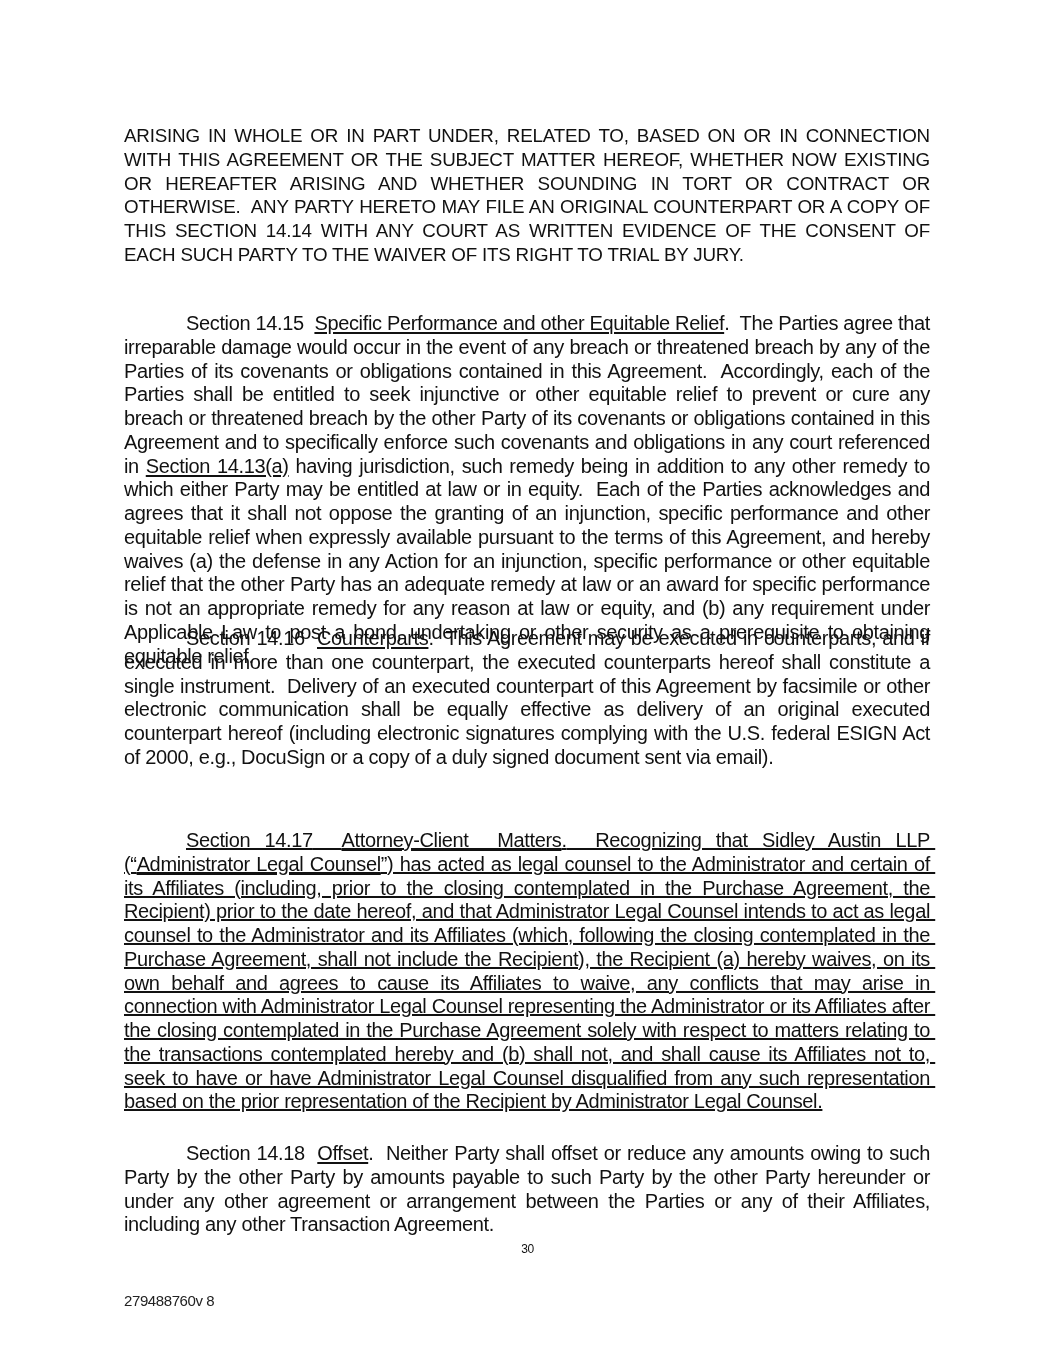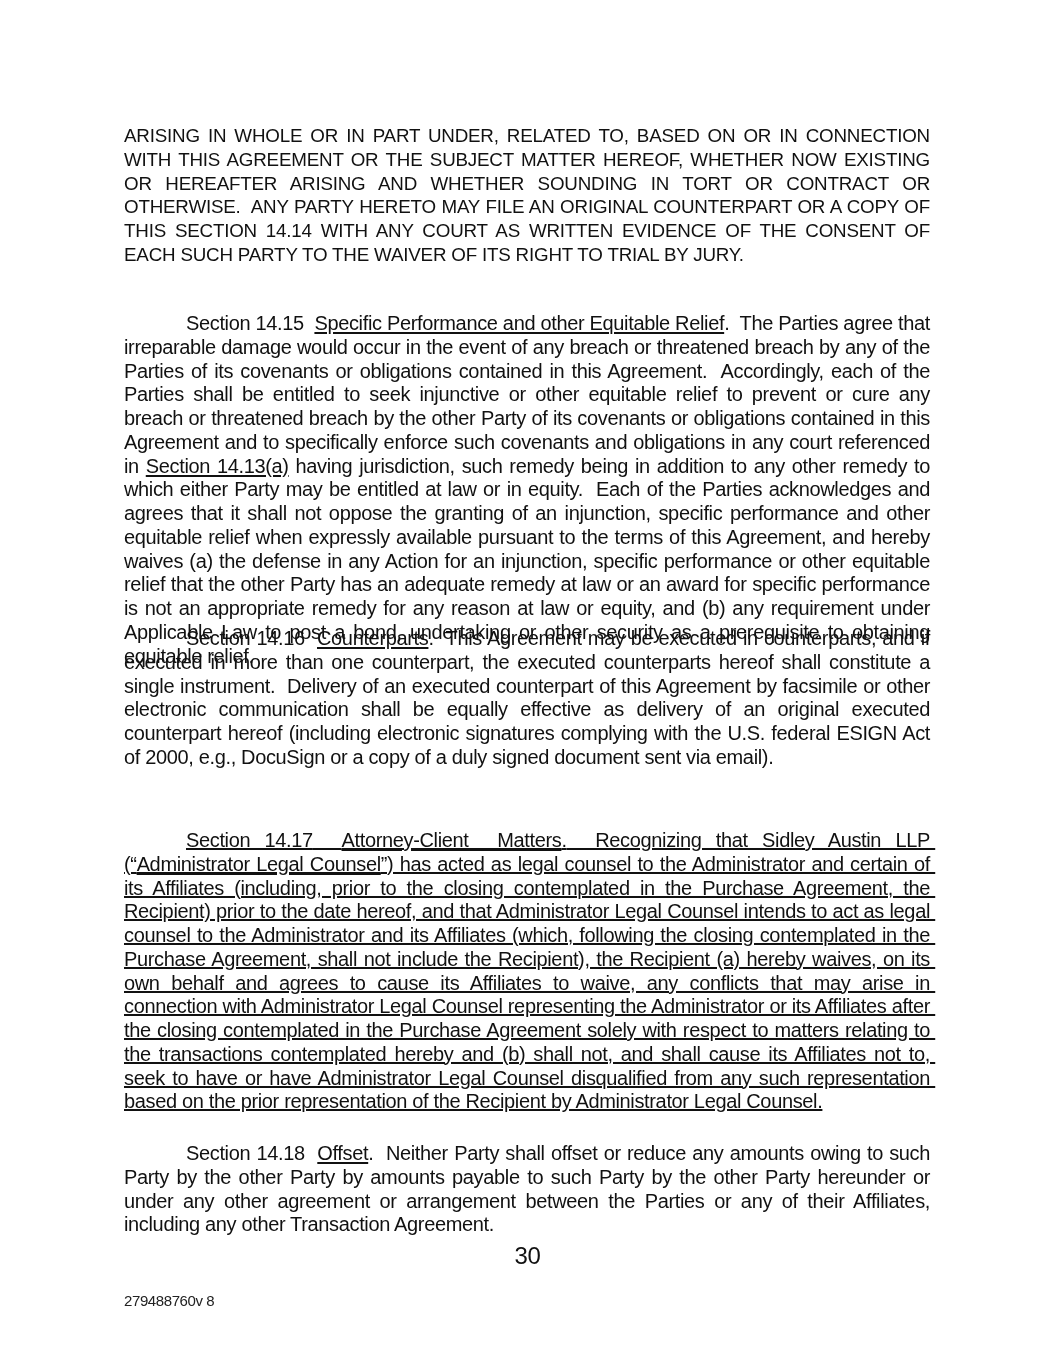--- a/index.html
+++ b/index.html
@@ -49,21 +49,21 @@
     #p1416 { top: 627px; }
     #p1417 { top: 829px; text-decoration: underline; }
     #p1418 { top: 1142px; }
     .page-number {
       position: absolute;
       top: 1242px;
       left: 0;
       width: 1055px;
       text-align: center;
       font-family: "Liberation Sans", sans-serif;
-      font-size: 24px;
+      font-size: 12px;
       letter-spacing: -0.4px;
     }
     .doc-id {
       position: absolute;
       top: 1292px;
       left: 124px;
       font-family: "Liberation Sans", sans-serif;
       font-size: 15px;
       letter-spacing: -0.4px;
       color: #222;

